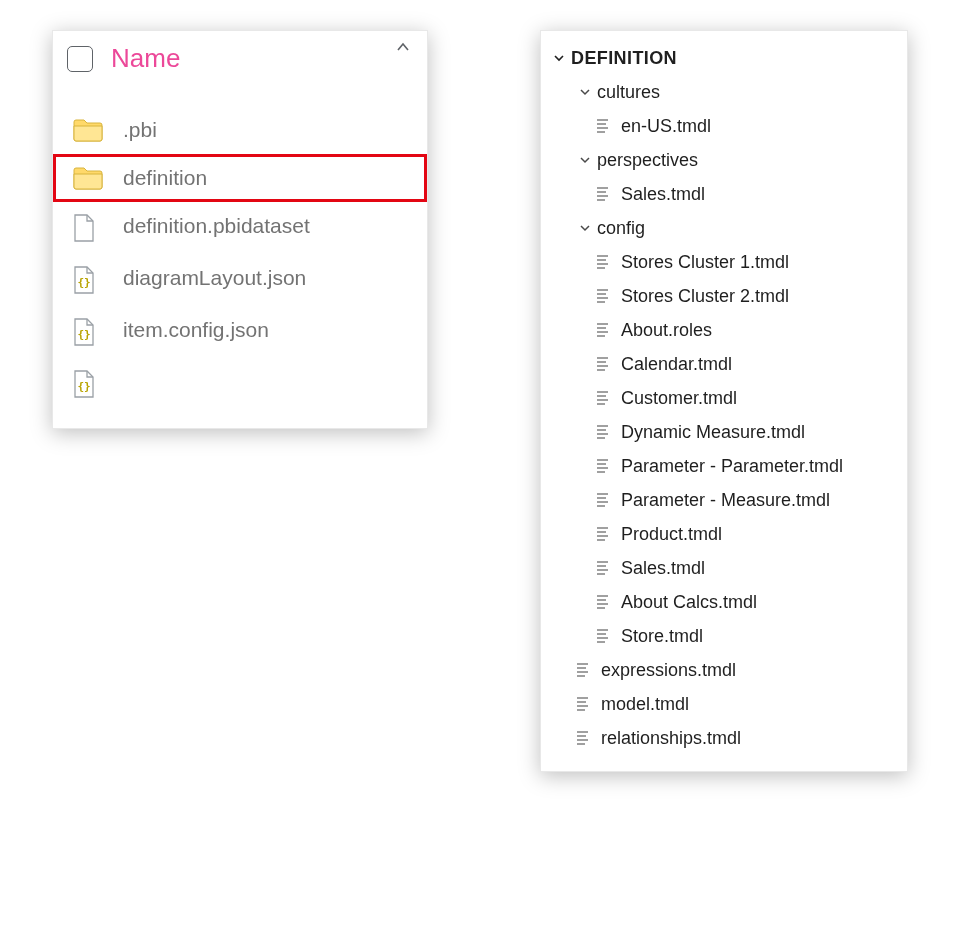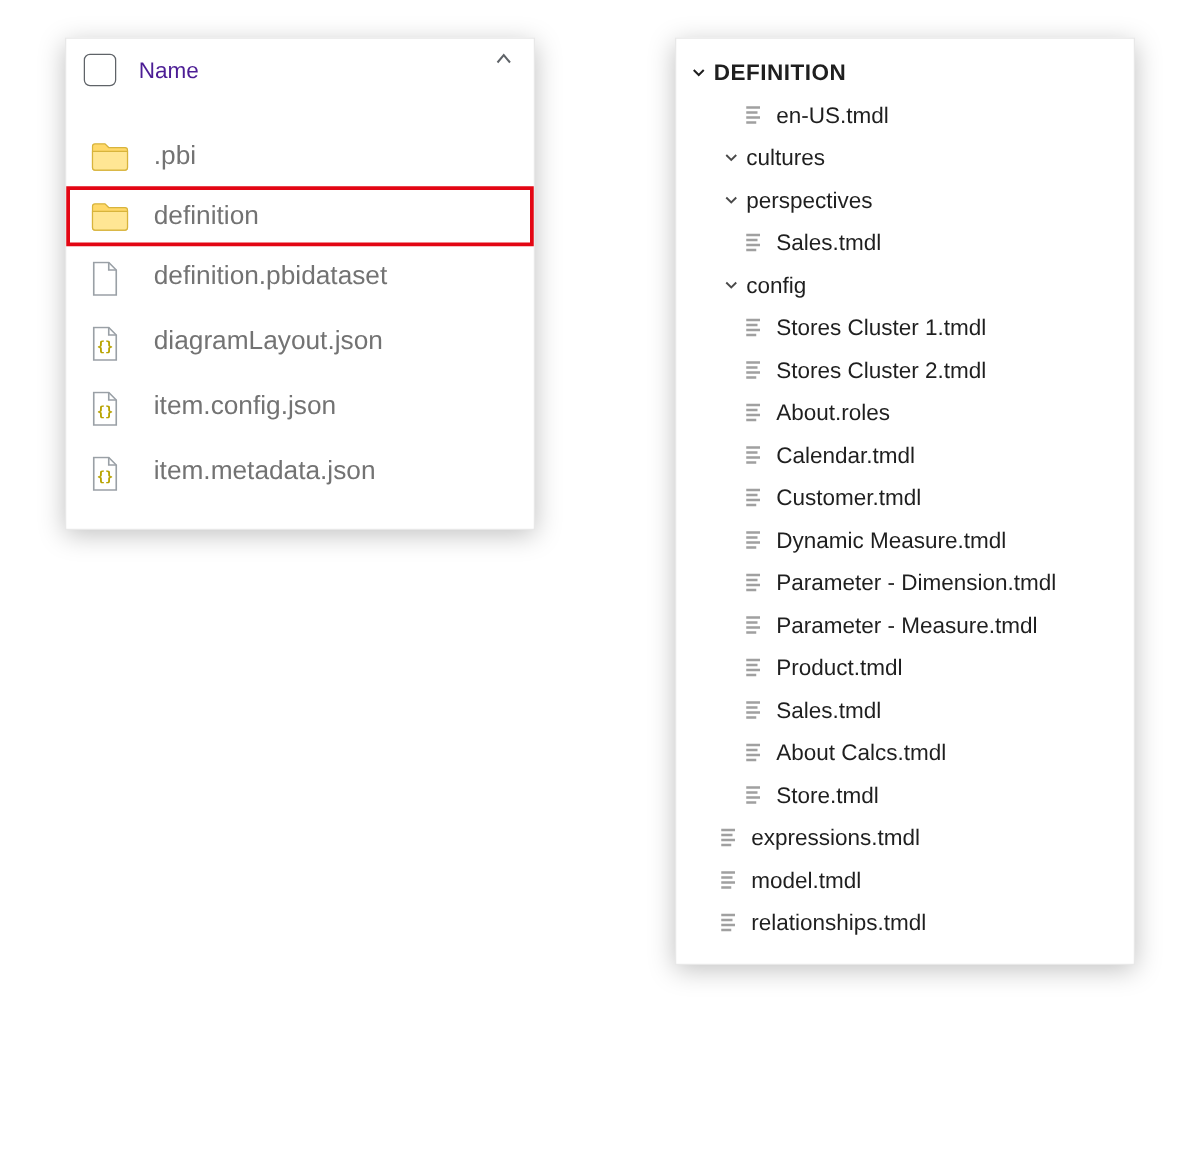--- a/index.html
+++ b/index.html
@@ -31,22 +31,22 @@
     }
     .checkbox {
       width: 26px;
       height: 26px;
       border: 1.5px solid #5f6368;
       border-radius: 5px;
       margin-right: 18px;
       flex-shrink: 0;
     }
     .header-name {
-      color: #4c1d95;
-      font-size: 18px;
+      color: #ec4899;
+      font-size: 26px;
       font-weight: 400;
     }
     .sort-chevron {
       position: absolute;
       right: 16px;
       top: 0px;
       color: #5f6368;
     }
     .left-list {
       padding-top: 18px;
@@ -185,55 +185,54 @@
         <span class="left-label">item.config.json</span>
       </div>
       <div class="left-item">
         <span class="left-icon">
           <svg class="json-svg" viewBox="0 0 22 28">
             <path d="M2 1 L14 1 L20 7 L20 27 L2 27 Z" fill="#ffffff" stroke="#9aa0a6" stroke-width="1.3"></path>
             <path d="M14 1 L14 7 L20 7" fill="none" stroke="#9aa0a6" stroke-width="1.3"></path>
             <text x="11" y="20" text-anchor="middle" font-size="11" font-family="Consolas,monospace" fill="#b8a300" font-weight="600">{}</text>
           </svg>
         </span>
-        <span class="left-label">item.metadata.json</span>
       </div>
     </div>
 </div>
 
 <div class="panel right-panel">
   <div class="tree-row root">
     <span class="chev">
       <svg width="12" height="12" viewBox="0 0 12 12">
           <path d="M2 4 L6 8 L10 4" fill="none" stroke="#1f1f1f" stroke-width="1.6"></path>
         </svg>
     </span>
     <span class="tree-label">DEFINITION</span>
   </div>
   <div id="tree-body">
       <div class="tree-row">
-        <span class="indent" style="width:46px"></span>
-        <div class="file-lines">
-          <span></span>
-          <span></span>
-          <span></span>
-          <span></span>
-        </div>
-        <span class="tree-label">en-US.tmdl</span>
-      </div>
-      <div class="tree-row">
         <span class="indent" style="width:26px"></span>
         <span class="chev">
           <svg width="12" height="12" viewBox="0 0 12 12">
             <path d="M2 4 L6 8 L10 4" fill="none" stroke="#4a4a4a" stroke-width="1.5"></path>
           </svg>
         </span>
         <span class="tree-label">cultures</span>
       </div>
       <div class="tree-row">
+        <span class="indent" style="width:46px"></span>
+        <div class="file-lines">
+          <span></span>
+          <span></span>
+          <span></span>
+          <span></span>
+        </div>
+        <span class="tree-label">en-US.tmdl</span>
+      </div>
+      <div class="tree-row">
         <span class="indent" style="width:26px"></span>
         <span class="chev">
           <svg width="12" height="12" viewBox="0 0 12 12">
             <path d="M2 4 L6 8 L10 4" fill="none" stroke="#4a4a4a" stroke-width="1.5"></path>
           </svg>
         </span>
         <span class="tree-label">perspectives</span>
       </div>
       <div class="tree-row">
         <span class="indent" style="width:46px"></span>
@@ -315,21 +314,21 @@
         <span class="tree-label">Dynamic Measure.tmdl</span>
       </div>
       <div class="tree-row">
         <span class="indent" style="width:46px"></span>
         <div class="file-lines">
           <span></span>
           <span></span>
           <span></span>
           <span></span>
         </div>
-        <span class="tree-label">Parameter - Dimension.tmdl</span>
+        <span class="tree-label">Parameter - Parameter.tmdl</span>
       </div>
       <div class="tree-row">
         <span class="indent" style="width:46px"></span>
         <div class="file-lines">
           <span></span>
           <span></span>
           <span></span>
           <span></span>
         </div>
         <span class="tree-label">Parameter - Measure.tmdl</span>

